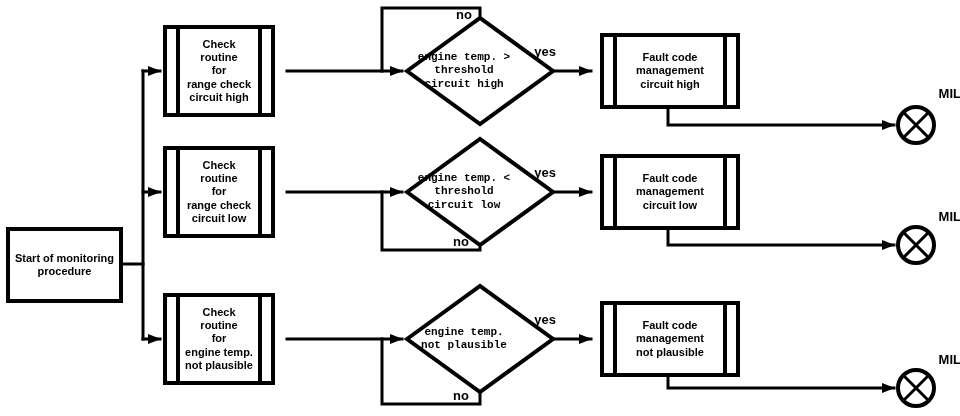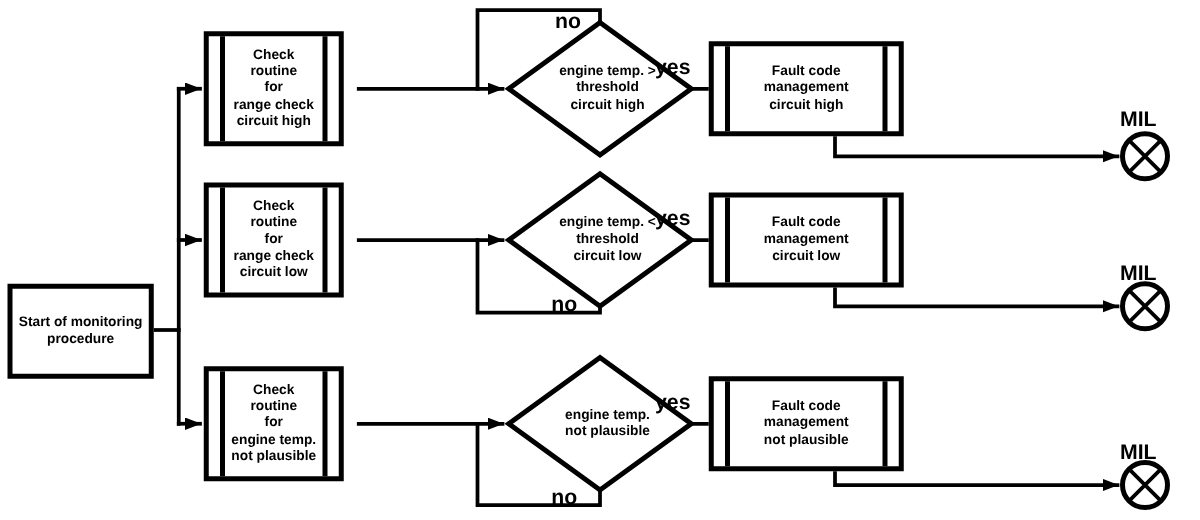--- a/index.html
+++ b/index.html
@@ -21,39 +21,39 @@
   }
   .subproc::before { left:9px; }
   .subproc::after  { right:9px; }
   .subproc { padding:0 18px; }
 
   .startbox   { left:6px;   top:227px; width:117px; height:76px; }
   .check      { left:163px; width:112px; height:92px; }
   .check.r0   { top:25px;  }
   .check.r1   { top:146px; }
   .check.r2   { top:293px; }
-  .fault      { left:567px; width:156px; height:76px; }
+  .fault      { left:600px; width:140px; height:76px; }
   .fault.r0   { top:33px;  }
   .fault.r1   { top:154px; }
   .fault.r2   { top:301px; }
-  .dtext      { left:419px; width:134px; height:64px; }
+  .dtext      { left:397px; width:134px; height:64px;font-family:Liberation Mono, monospace; }
   .dtext.r0   { top:39px;  }
   .dtext.r1   { top:160px; }
   .dtext.r2   { top:307px; }
 
-  .lbl { position:absolute; font-size:17px; text-align:left; white-space:nowrap; }
+  .lbl { position:absolute; font-size:13px; text-align:right; white-space:nowrap; }
   .yes       { left:524px; width:32px; }
   .yes.r0    { top:44px;  }
   .yes.r1    { top:165px; }
   .yes.r2    { top:312px; }
   .no        { width:28px; }
   .no.r0     { left:444px; top:7px;   }
   .no.r1     { left:441px; top:234px; }
   .no.r2     { left:441px; top:388px; }
-  .mil       { left:896px; width:36px; }
+  .mil       { left:925px; width:36px; }
   .mil.r0    { top:86px;  }
   .mil.r1    { top:209px; }
   .mil.r2    { top:352px; }
 </style>
 </head>
 <body>
 
 <div class="stage">
 
   <svg class="wires" viewBox="0 0 960 416" xmlns="http://www.w3.org/2000/svg">

